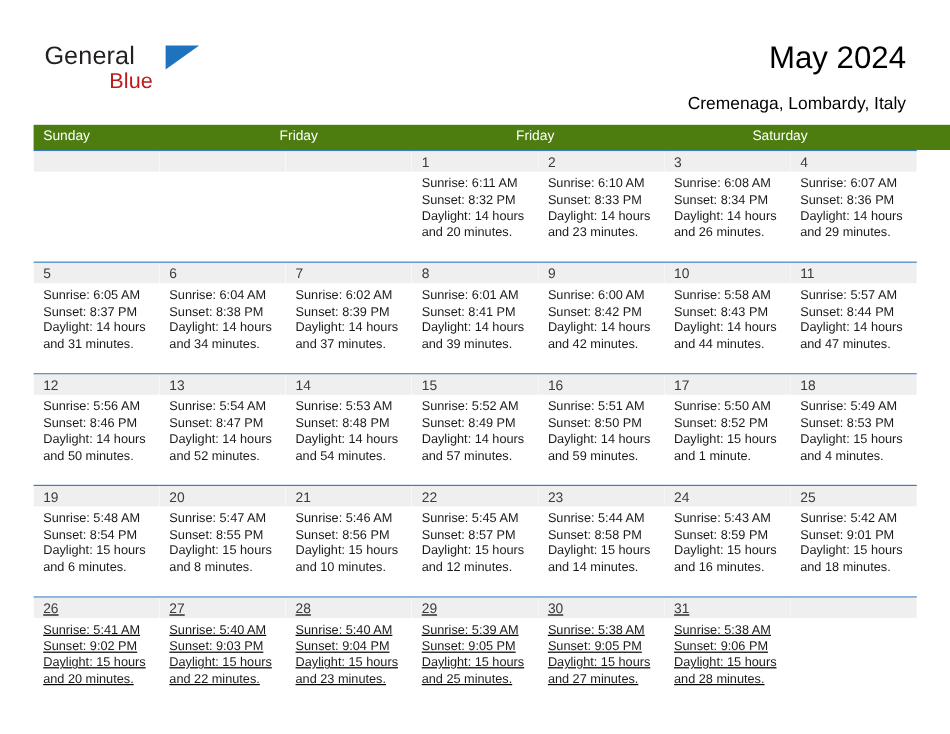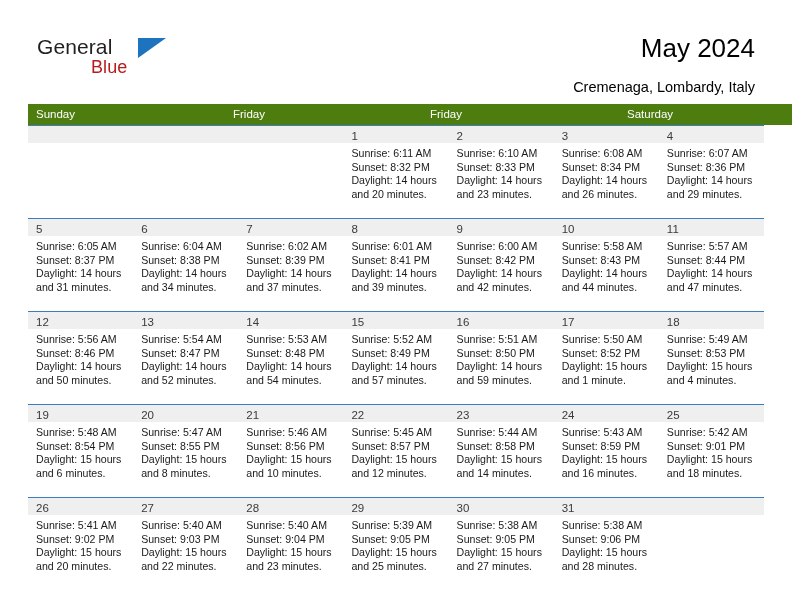--- a/index.html
+++ b/index.html
@@ -107,21 +107,21 @@
     overflow: hidden;
   }
 
   .week-row {
     display: flex;
     width: 736px;
     height: 93px;
     border-top: 1.6px solid #3b7dbf;
     box-sizing: border-box;
   }
-  .week-row.last { height: 88px; }
+  .week-row.last { height: 88px; text-decoration: underline; }
 
   .day-cell {
     flex: 1 1 0;
     box-sizing: border-box;
     position: relative;
     overflow: hidden;
   }
   .day-number-band {
     height: 17px;
     background: #efefef;

